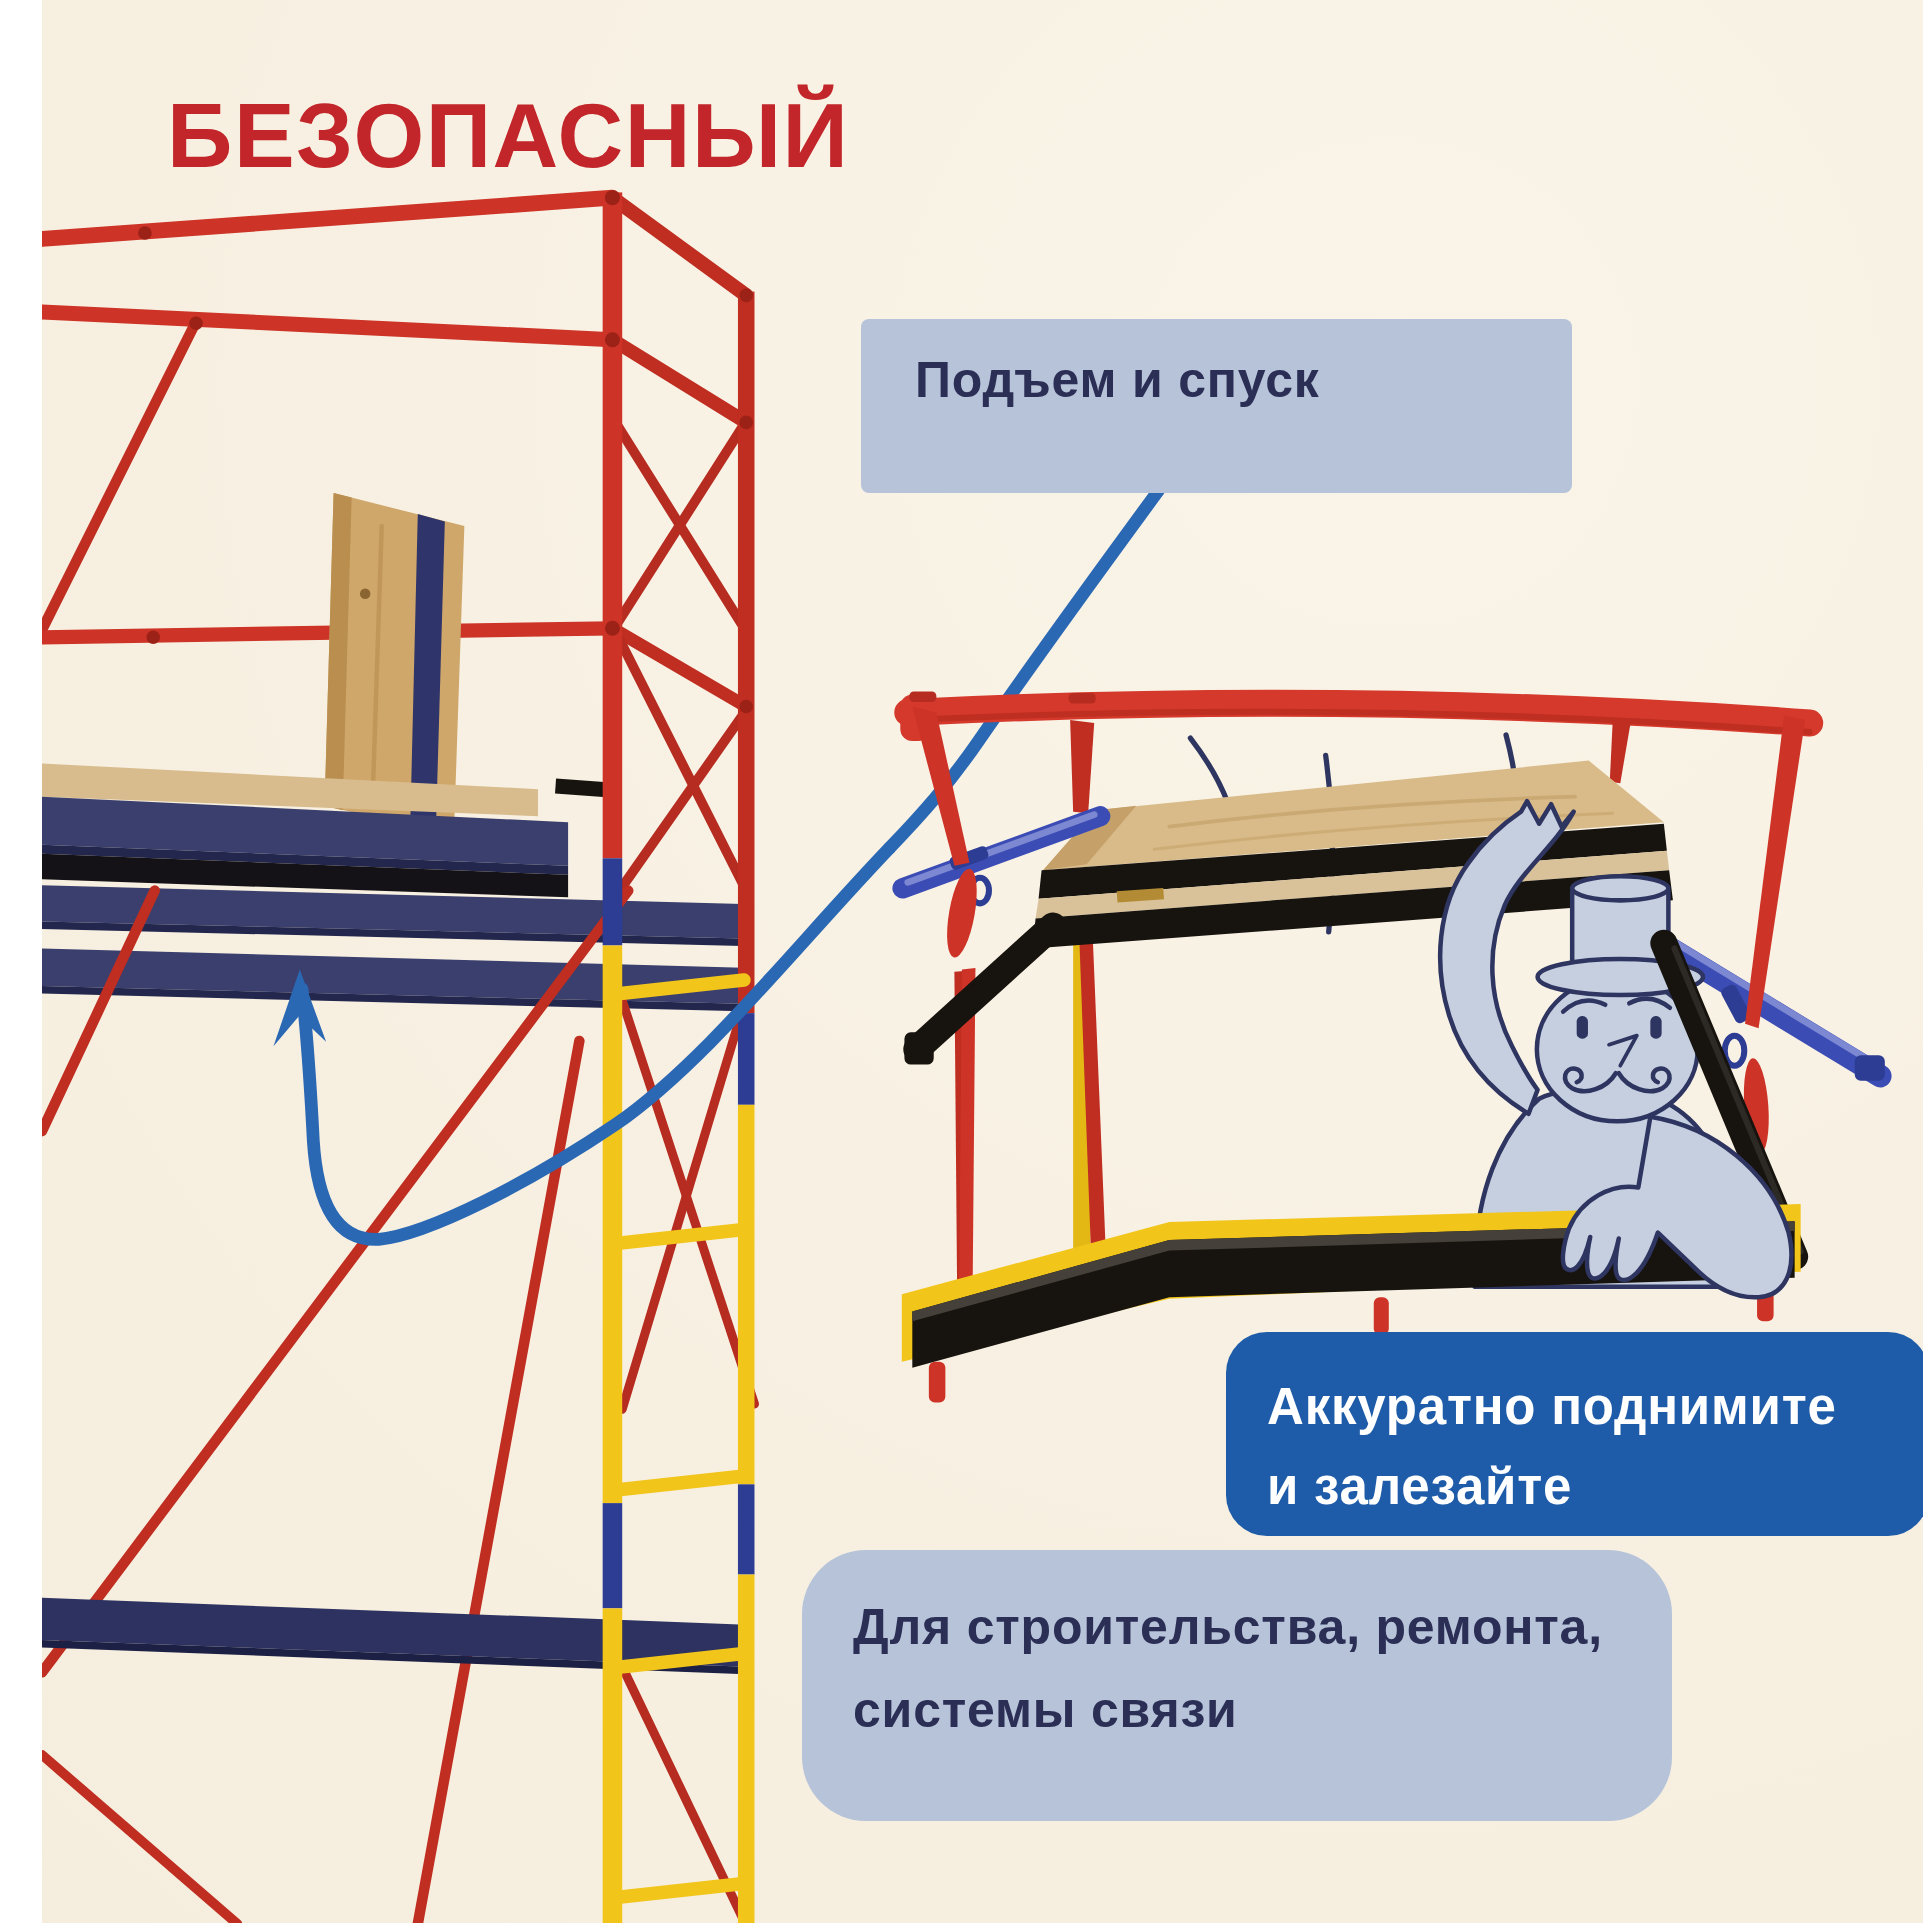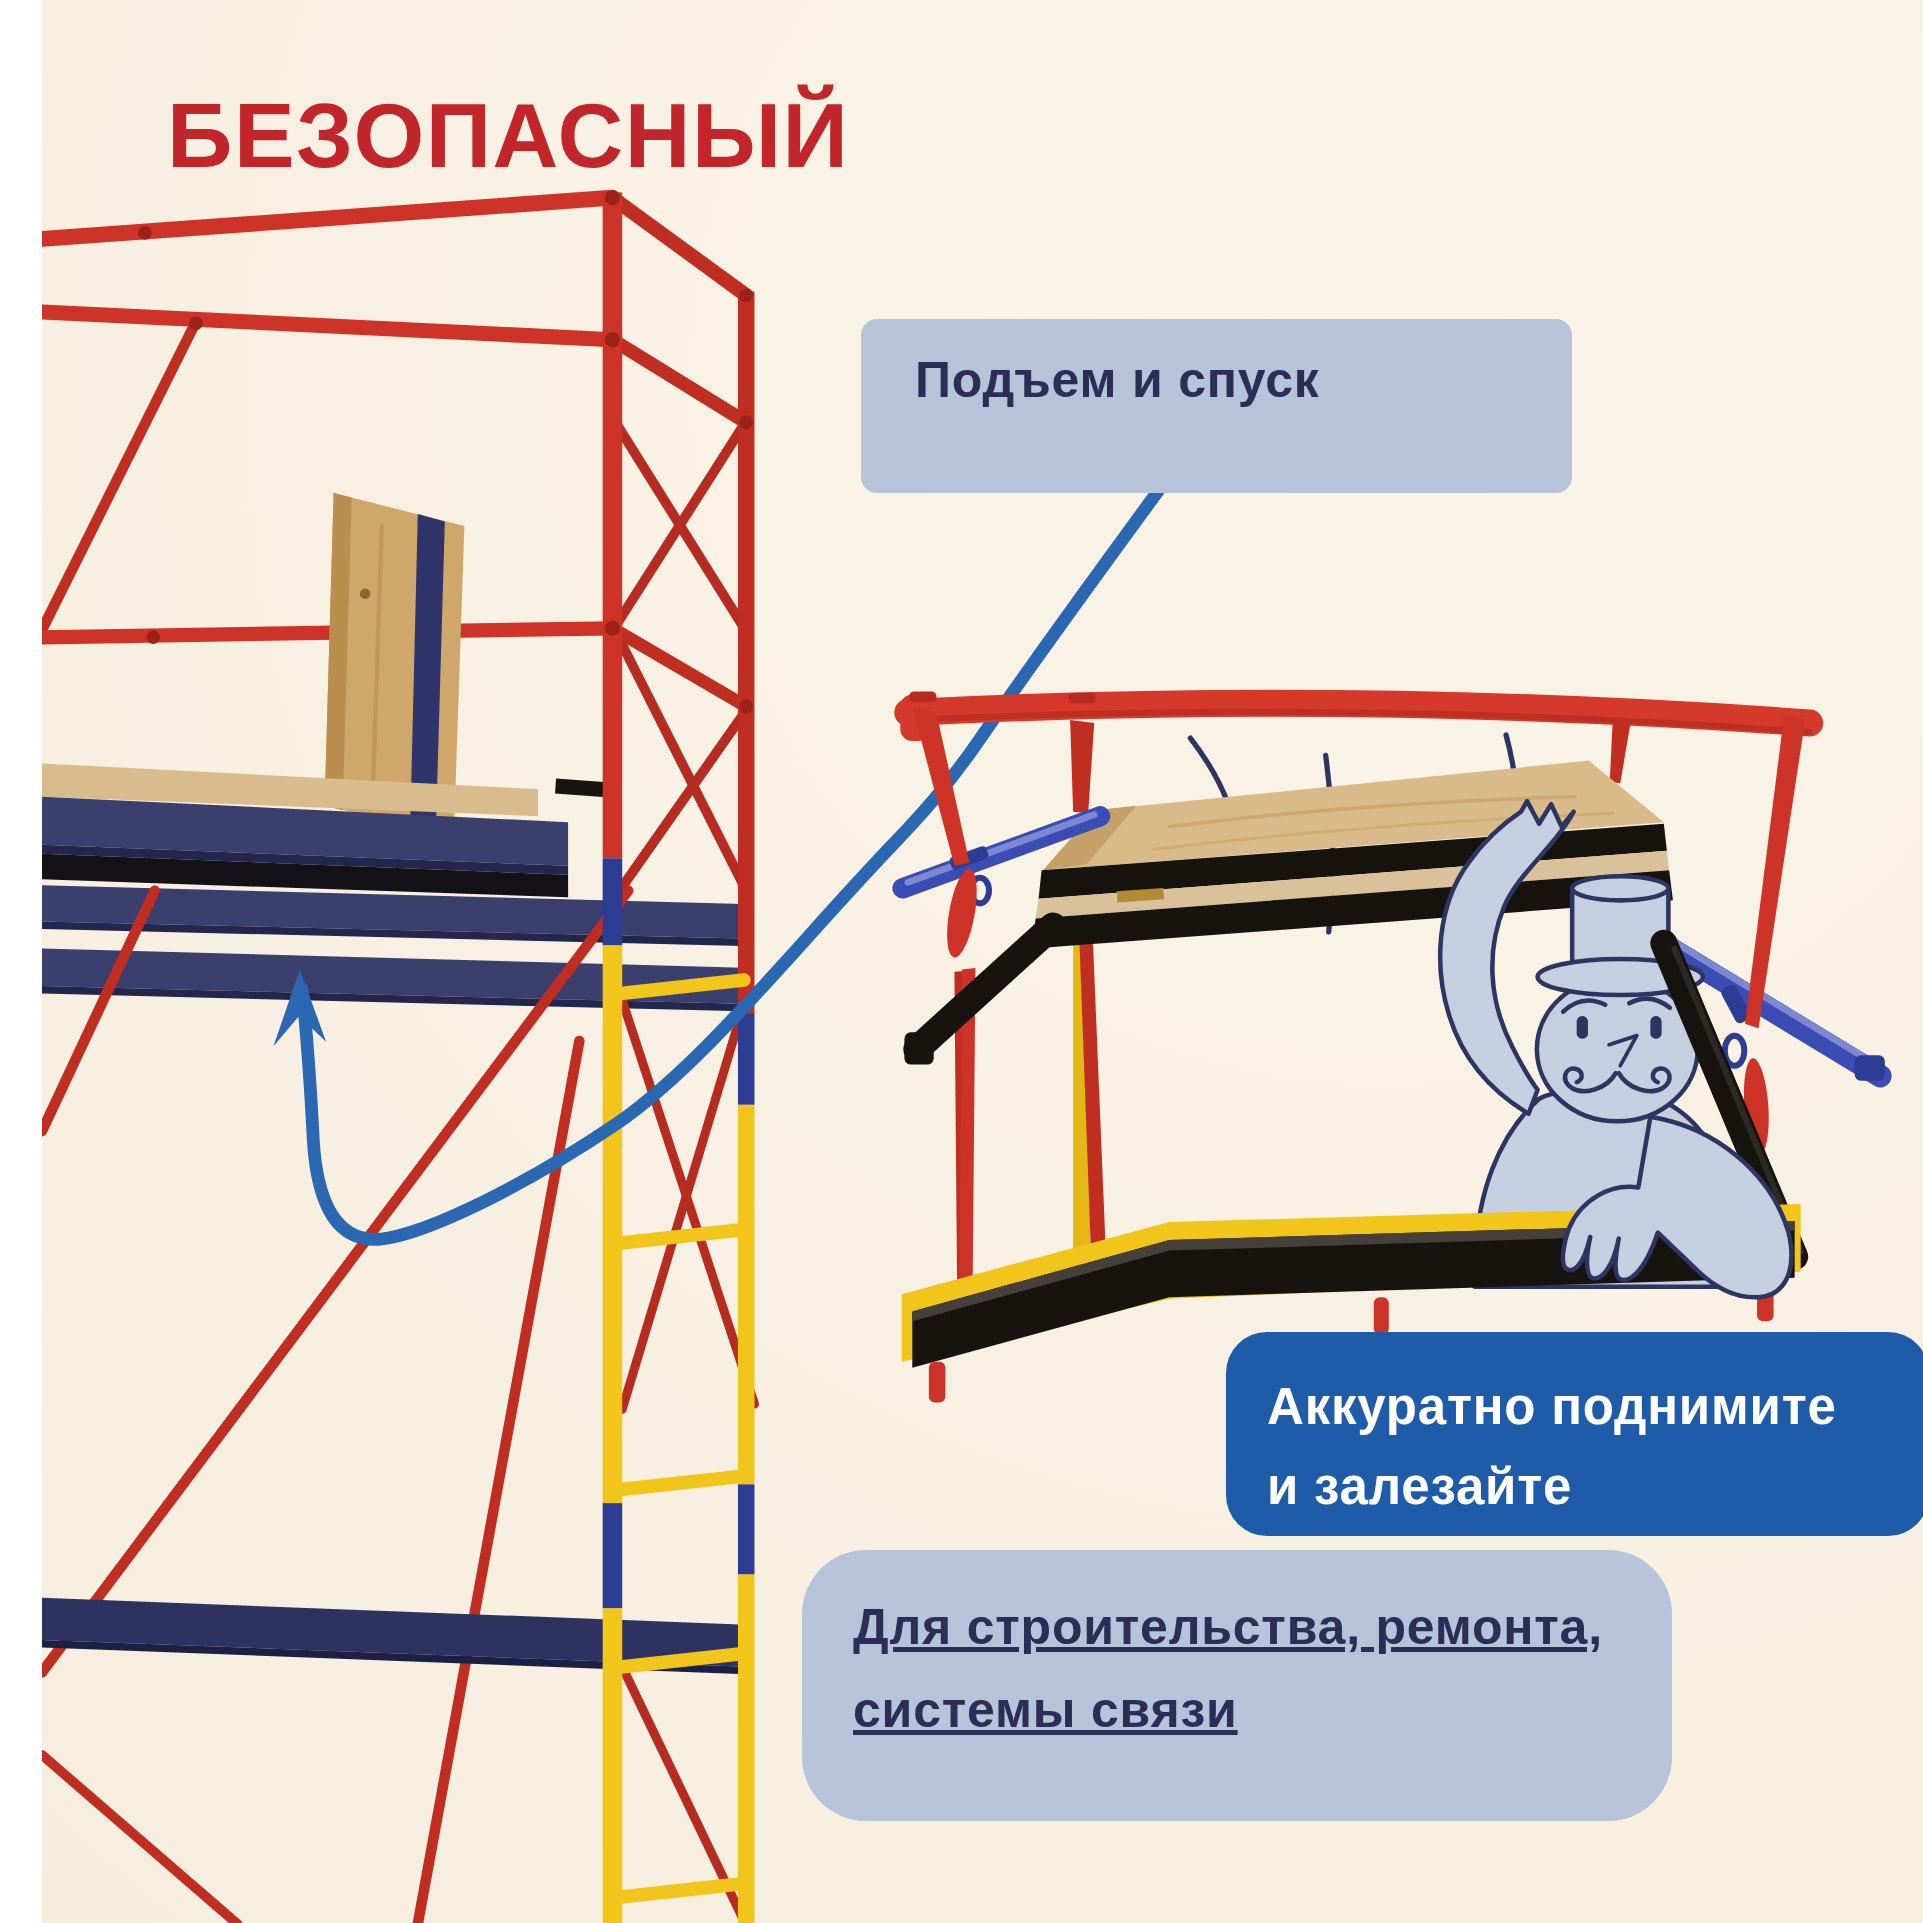--- a/index.html
+++ b/index.html
@@ -19,32 +19,32 @@
     font-size:91px; font-weight:bold; letter-spacing:1.5px;
     color:#c2262a; z-index:6;
   }
   .callout{
     position:absolute; z-index:6; box-sizing:border-box;
     font-weight:bold; letter-spacing:0.8px;
   }
   .callout .ln{display:block;}
   .callout-top{
     left:819px; top:319px; width:711px; height:174px;
-    background:#b6c3d9; border-radius:16px;
+    background:#b6c3d9; border-radius:8px;
     padding:22.5px 0 0 54px; font-size:50px; line-height:76px; color:#2b2e55;
   }
   .callout-blue{
     left:1184px; top:1332px; width:703px; height:204px;
     background:#1e5ca9; border-radius:41px;
     padding:35px 0 0 41px; font-size:51px; line-height:80px; color:#ffffff;
   }
   .callout-bottom{
     left:760px; top:1550px; width:870px; height:271px;
     background:#b6c3d9; border-radius:64px;
-    padding:36px 0 0 51px; font-size:50px; line-height:83px; color:#2b2e55;text-decoration:underline;
+    padding:36px 0 0 51px; font-size:50px; line-height:83px; color:#2b2e55;
   }
   svg.artwork{position:absolute; inset:0; z-index:3;}
 </style>
 </head>
 <body>
 
 <div class="canvas">
 
   <div class="title">БЕЗОПАСНЫЙ</div>
 

